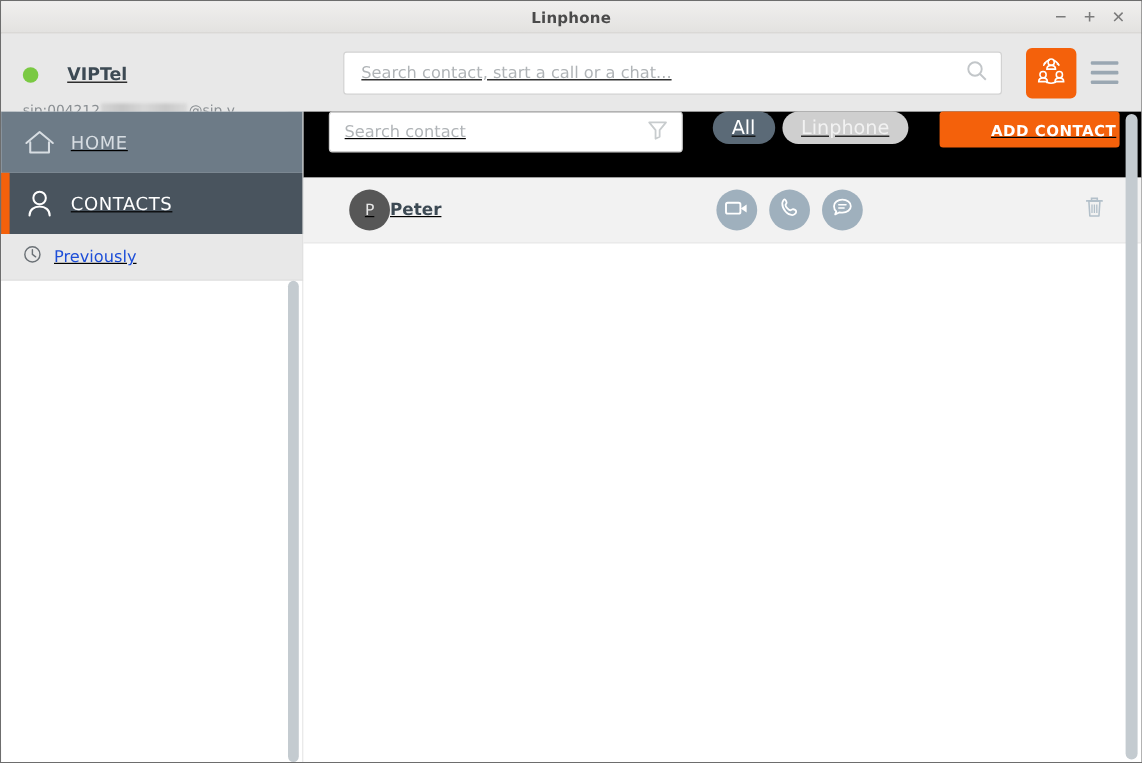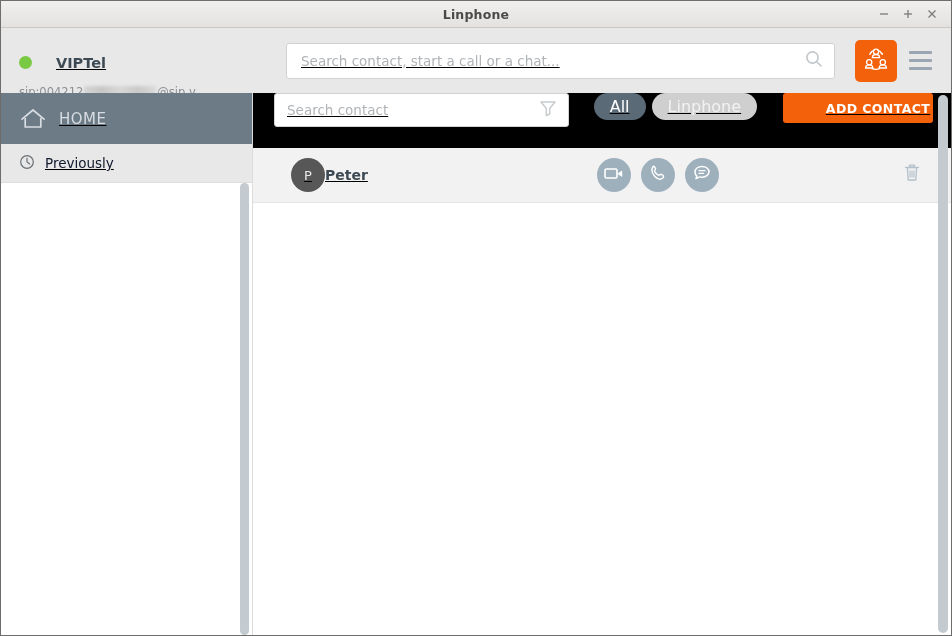--- a/index.html
+++ b/index.html
@@ -154,21 +154,21 @@
   .nav-contacts { background: #49545e; color: #ffffff; }
   .nav-contacts::before {
     content: ""; position: absolute; left: 0; top: 0; bottom: 0;
     width: 7px; background: #f4610b;
   }
   .subnav {
     height: 39px;
     background: #e8e8e8;
     display: flex; align-items: center;
     padding-left: 18px; gap: 10px;
-    color: #0f172a; font-size: 13.5px;
+    color: #1d4ed8; font-size: 13.5px;
     cursor: pointer;
     border-bottom: 1px solid #dcdcdc;
   }
   .sidebar-rest { flex: 1 1 auto; background: #ffffff; position: relative; }
   .sidebar-scrollbar {
     position: absolute; top: 0; bottom: 0; right: 4px;
     width: 9px;
   }
   .sidebar-scrollbar .thumb {
     position: absolute; top: 0; bottom: 0; left: 0;
@@ -357,20 +357,29 @@
       <div class="nav-item nav-home">
         <span class="nav-icon">
           <svg width="28" height="25" viewBox="0 0 28 25">
             <path d="M3 13.2L14 4l11 9.2" fill="none" stroke="#d7dde2" stroke-width="1.7" stroke-linecap="round" stroke-linejoin="round"></path>
             <path d="M6.2 12.6V21h15.6v-8.4" fill="none" stroke="#d7dde2" stroke-width="1.7" stroke-linecap="round" stroke-linejoin="round"></path>
           </svg>
         </span>
         <span>HOME</span>
       </div>
 
+      <div class="nav-item nav-contacts">
+        <span class="nav-icon">
+          <svg width="28" height="27" viewBox="0 0 28 27">
+            <circle cx="14" cy="9" r="5.2" fill="none" stroke="#ffffff" stroke-width="1.7"></circle>
+            <path d="M5.6 23.5c0-4.7 3.7-7.4 8.4-7.4s8.4 2.7 8.4 7.4" fill="none" stroke="#ffffff" stroke-width="1.7" stroke-linecap="round"></path>
+          </svg>
+        </span>
+        <span>CONTACTS</span>
+      </div>
 
       <div class="subnav">
         <span>
           <svg width="16" height="16" viewBox="0 0 16 16">
             <circle cx="8" cy="8" r="6.3" fill="none" stroke="#6b7176" stroke-width="1.2"></circle>
             <path d="M8 4.2V8l2.7 2" fill="none" stroke="#6b7176" stroke-width="1.2" stroke-linecap="round"></path>
           </svg>
         </span>
         <span>Previously</span>
       </div>

